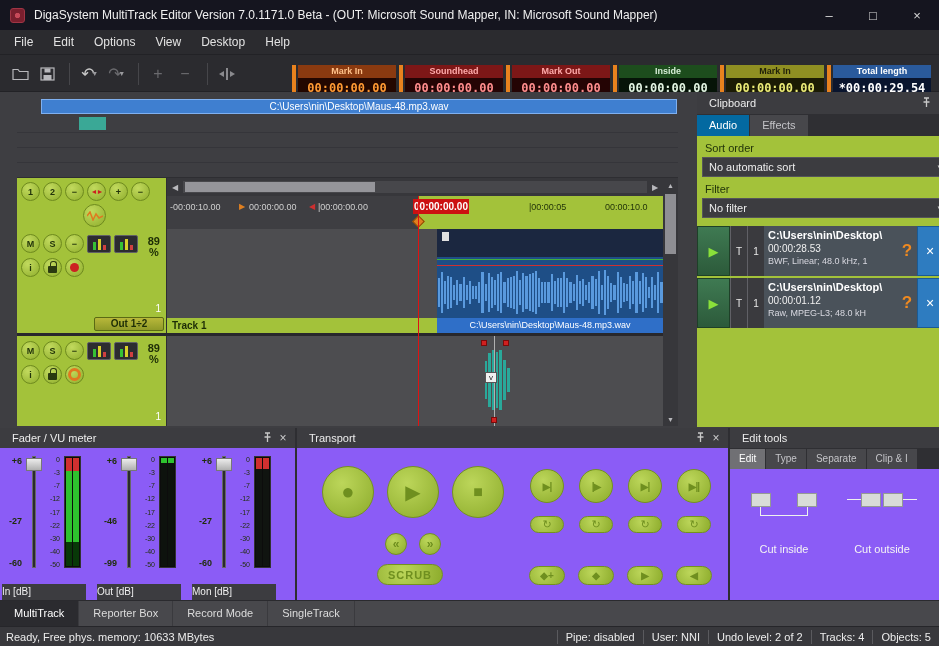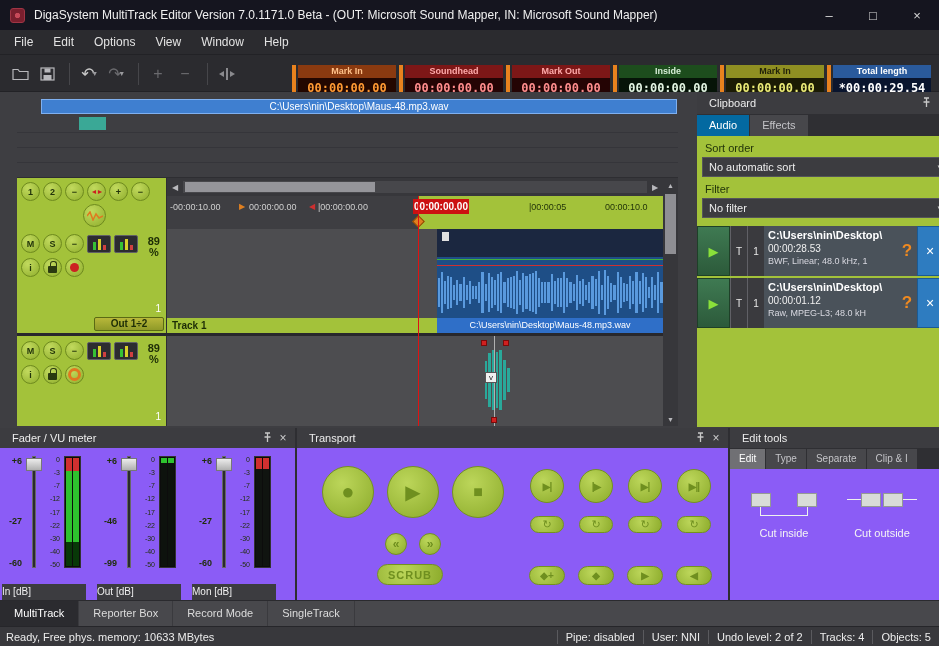--- a/index.html
+++ b/index.html
@@ -177,21 +177,21 @@
 .etab.active{background:#707074;color:#fff;}
 .toolbtn{position:absolute;top:55px;width:92px;height:84px;display:flex;flex-direction:column;align-items:center;}
 .tb0{left:8px;} .tb1{left:106px;}
 .cuticon{width:70px;height:40px;position:relative;margin-top:4px;}
 .cuticon i{position:absolute;top:6px;width:20px;height:14px;background:#d8dcd8;border:1px solid #949a94;display:block;}
 .ci1 i:first-child{left:2px;} .ci1 i:last-child{right:2px;}
 .ci1:after{content:"";position:absolute;left:11px;right:11px;top:28px;height:1px;background:#eef2ee;}
 .ci1:before{content:"";position:absolute;left:11px;top:20px;width:1px;height:9px;background:#eef2ee;box-shadow:47px 0 #eef2ee;}
 .ci2 i:first-child{left:14px;} .ci2 i:last-child{right:14px;}
 .ci2:before{content:"";position:absolute;left:0;top:12px;width:14px;height:1px;background:#eef2ee;box-shadow:56px 0 #eef2ee;}
-.toollabel{font-size:11px;color:#f4f4f4;}
+.toollabel{margin-top:16px;font-size:11px;color:#f4f4f4;}
 
 
 #tabbar{position:absolute;top:600px;left:0;width:939px;height:26px;background:#48484c;display:flex;border-top:1px solid #2a2a2e;}
 .btab{padding:0 14px;font-size:11px;line-height:25px;color:#dcdcdc;border-right:1px solid #3a3a3e;}
 .btab.active{background:#2b2b2f;color:#fff;}
 #statusbar{position:absolute;top:626px;left:0;width:939px;height:20px;background:#38383c;border-top:1px solid #26262a;display:flex;align-items:center;font-size:11px;color:#ececec;}
 .st-left{padding-left:6px;flex:1;white-space:nowrap;}
 .st-seg{padding:0 8px;border-left:1px solid #5a5a5e;height:14px;line-height:14px;white-space:nowrap;}
 </style>
 </head>
@@ -203,21 +203,21 @@
   <span class="winbtn">–</span>
   <span class="winbtn">□</span>
   <span class="winbtn">×</span>
 </div>
 
 <div id="menubar">
   <span class="menu-item">File</span>
   <span class="menu-item">Edit</span>
   <span class="menu-item">Options</span>
   <span class="menu-item">View</span>
-  <span class="menu-item">Window</span>
+  <span class="menu-item">Desktop</span>
   <span class="menu-item">Help</span>
 </div>
 
 <div id="toolbar">
   <div class="tb-icons">
     <span class="tb-btn">
       <svg width="17" height="13" viewBox="0 0 17 13">
           <path d="M1 2.5h5l1.5 2H16v8H1z" fill="none" stroke="#b8b8bc" stroke-width="1.2"></path>
         </svg>
     </span>

